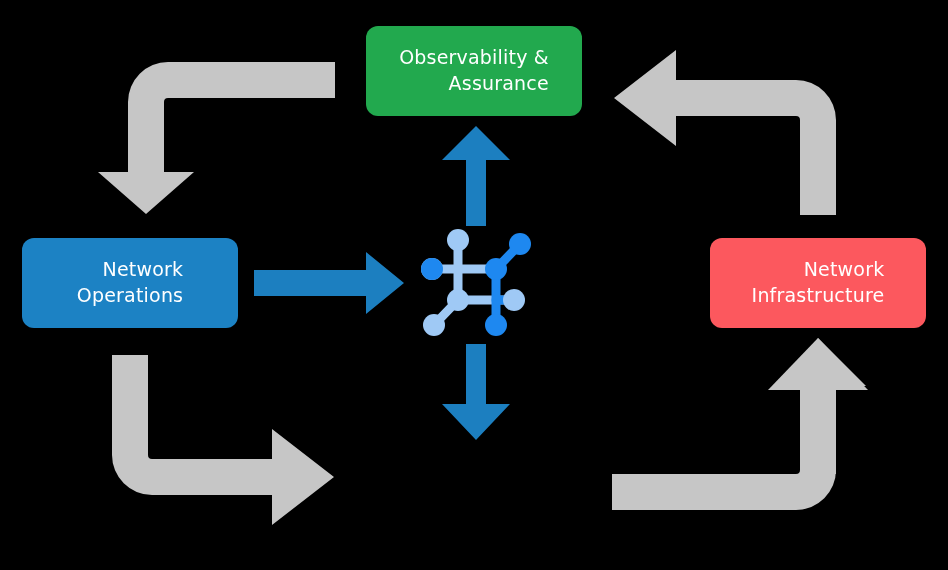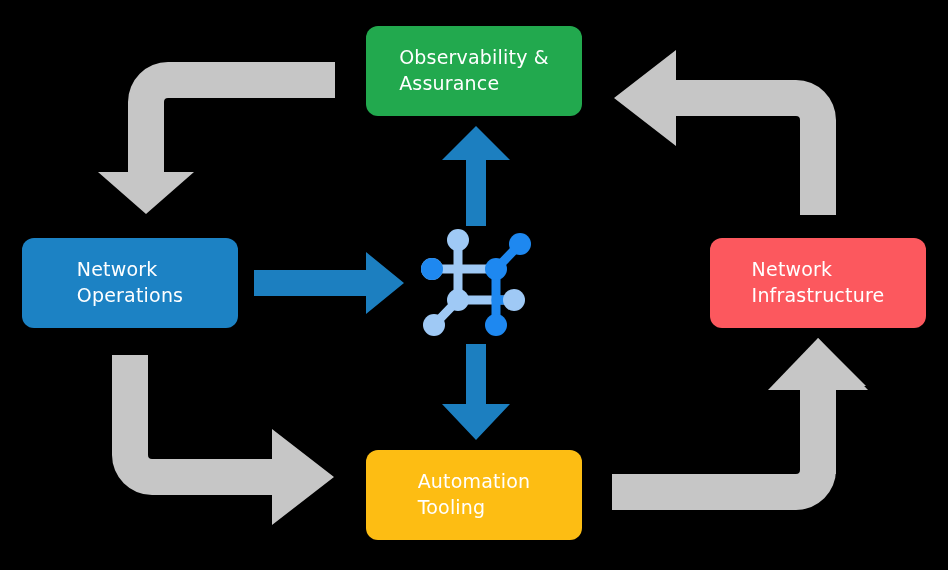--- a/index.html
+++ b/index.html
@@ -14,21 +14,21 @@
     background: #000000;
     overflow: hidden;
     font-family: "DejaVu Sans", sans-serif;
   }
   .node-box {
     position: absolute;
     border-radius: 12px;
     display: flex;
     align-items: center;
     justify-content: center;
-    text-align: left;
+    text-align: right;
     color: #ffffff;
     font-size: 19px;
     line-height: 1.35;
     font-weight: 400;
     letter-spacing: 0.2px;
     box-sizing: border-box;
     padding: 4px 10px;
   }
   .node-box span { display: block; white-space: pre-line; }
 
@@ -133,18 +133,14 @@
   <div class="node-box" id="box-netops">
     <span>Network
 Operations</span>
   </div>
 
   <div class="node-box" id="box-netinfra">
     <span>Network
 Infrastructure</span>
   </div>
 
-  <div class="node-box" id="box-automation">
-    <span>Automation
-Tooling</span>
-  </div>
 
 </div>
 
 </body></html>

